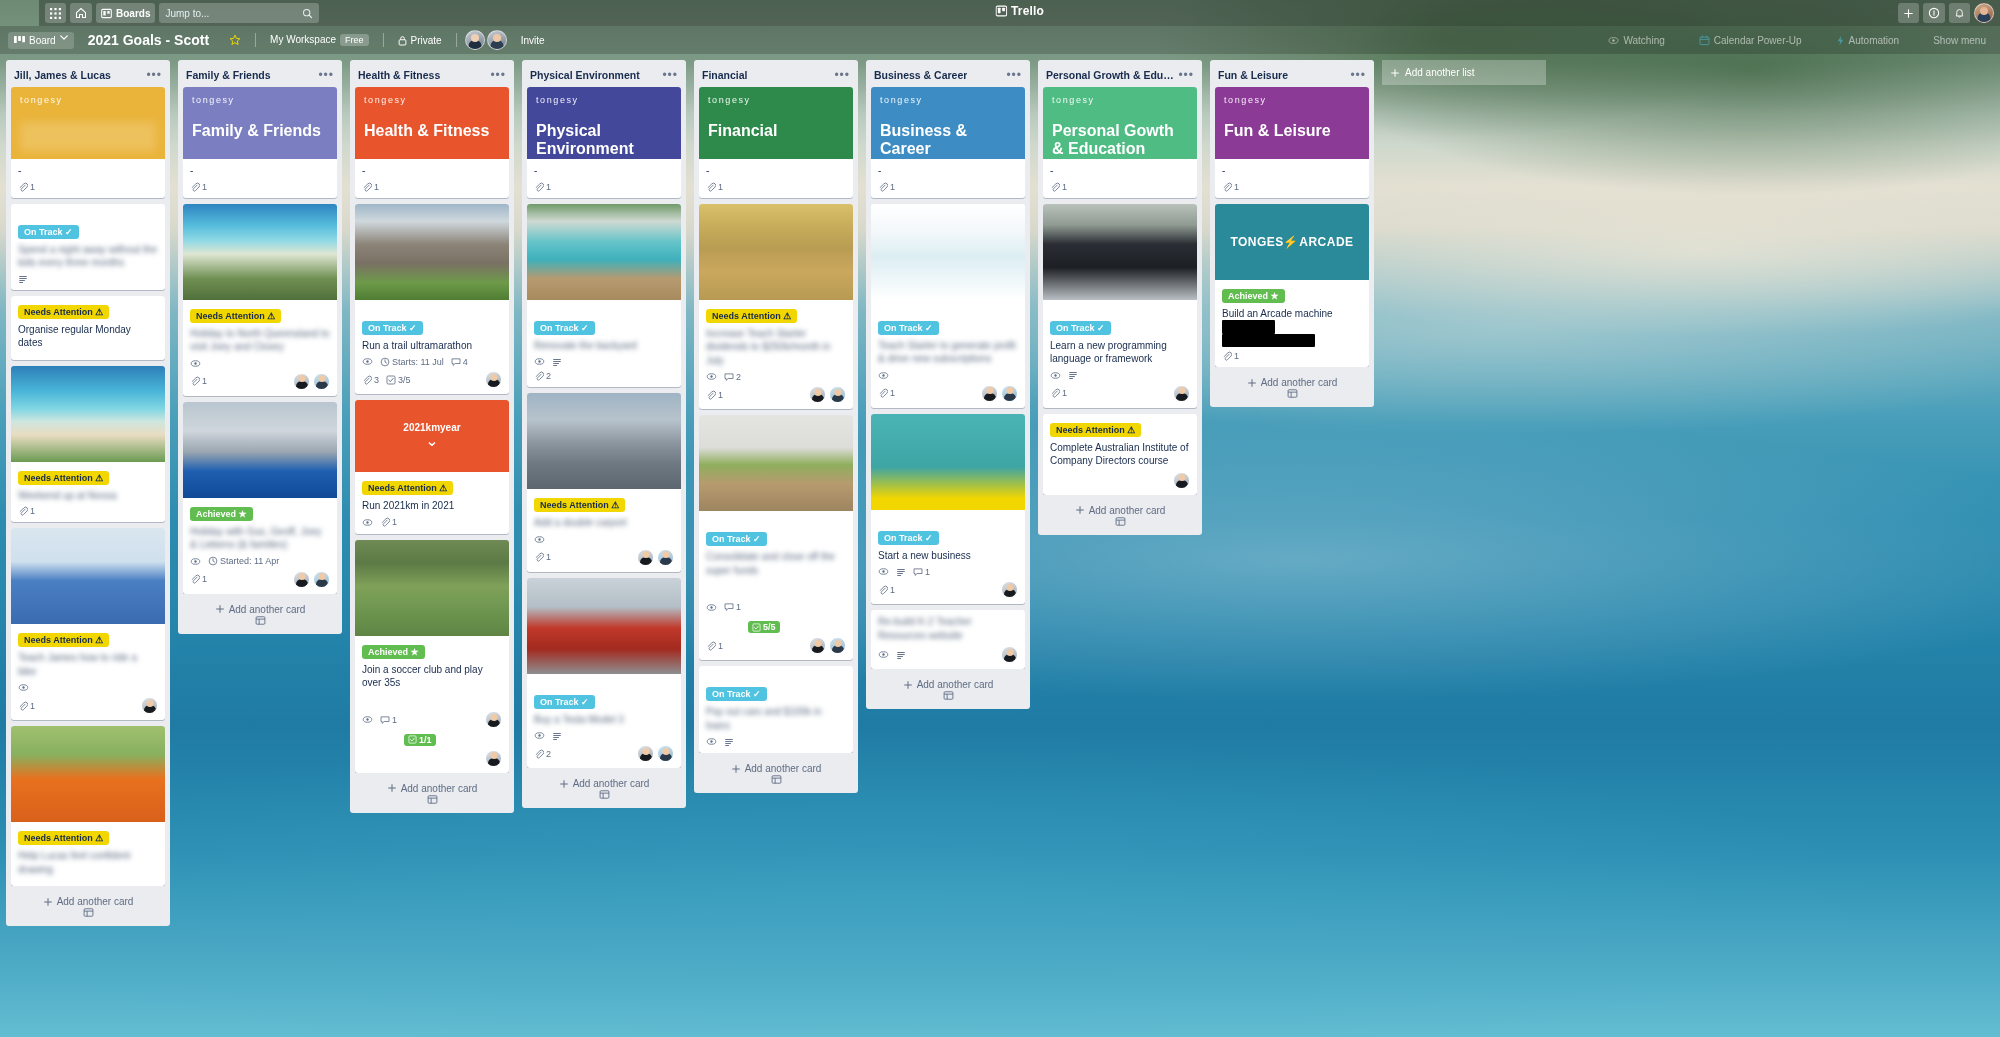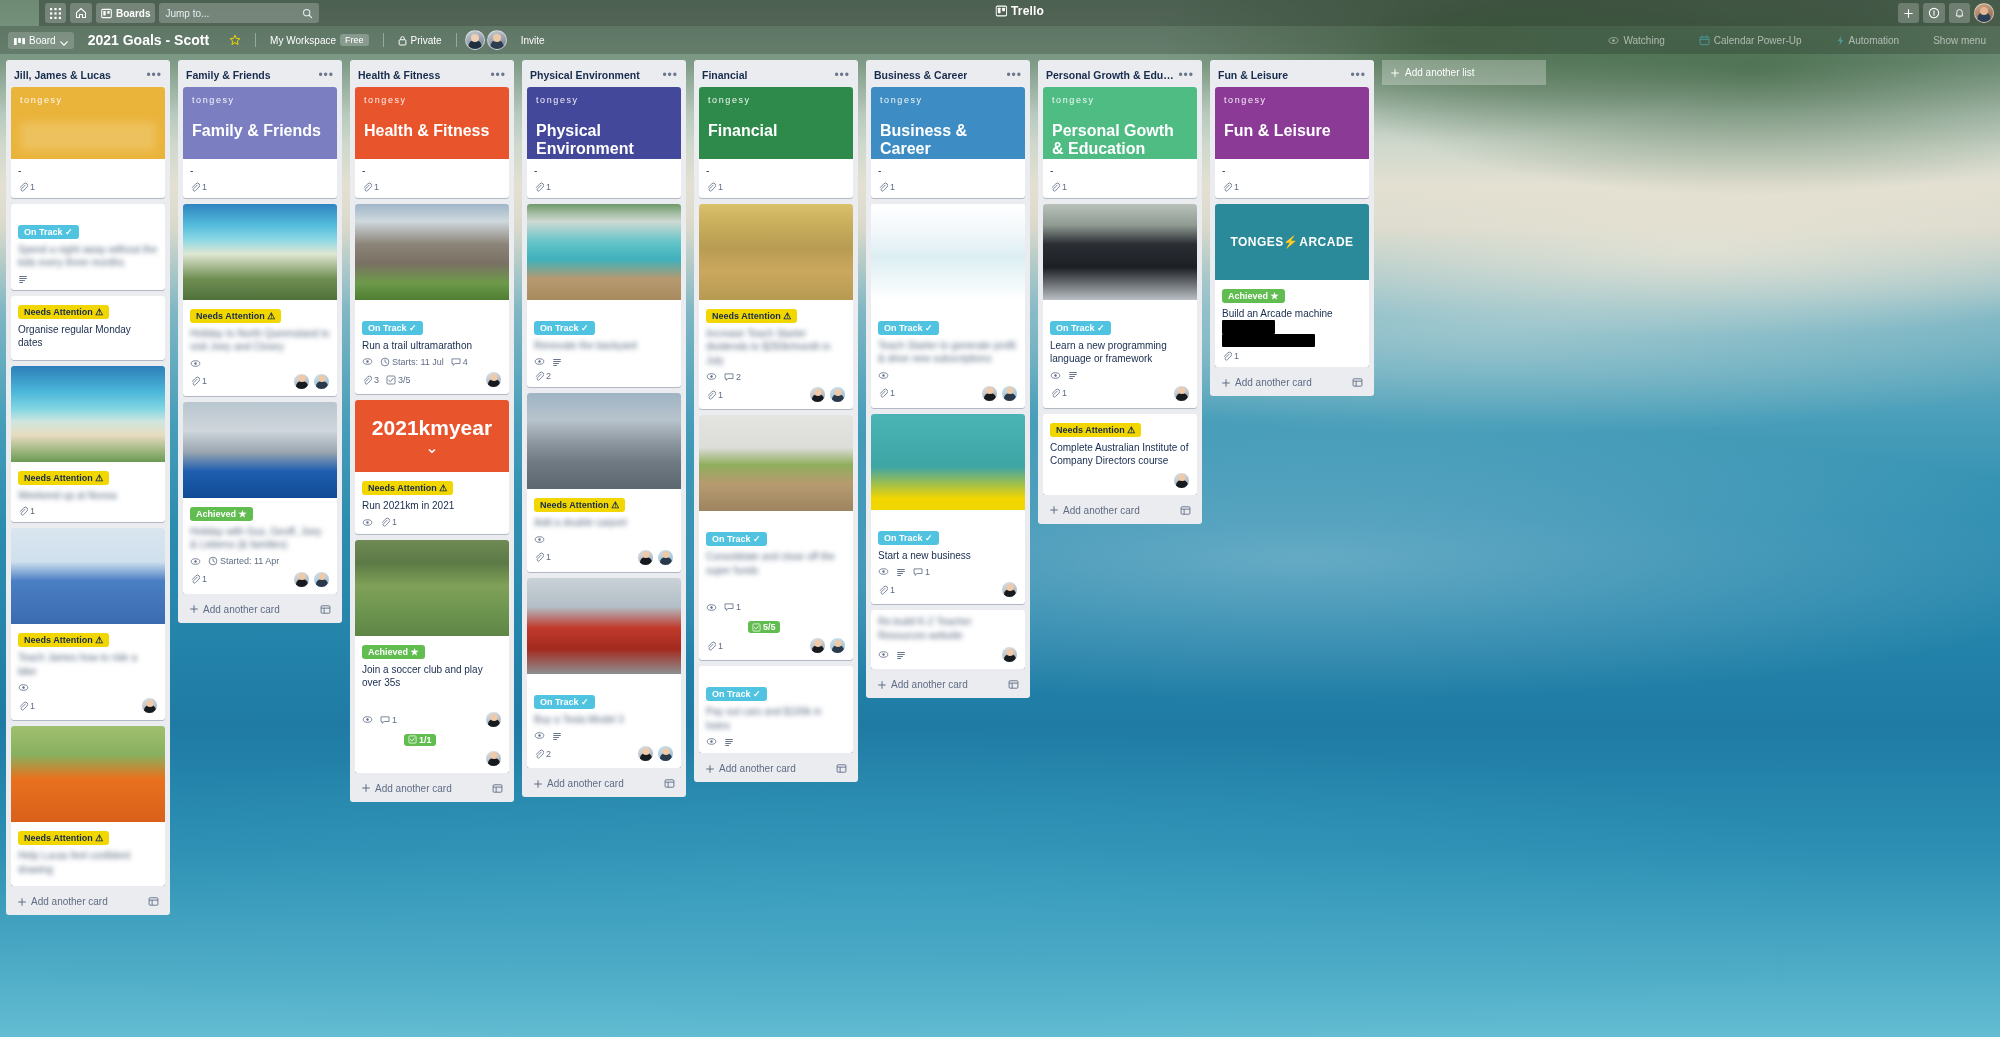--- a/index.html
+++ b/index.html
@@ -79,21 +79,21 @@
 
   
   .boardbar {
     position: relative; z-index: 4;
     height: 28px; display: flex; align-items: center;
     padding: 0 8px; gap: 8px;
     background: rgba(0,0,0,.18);
     color: #fff;
   }
   .bb-item {
-    display: flex; align-items: flex-end; gap: 4px;
+    display: flex; align-items: flex-start; gap: 4px;
     font-size: 10px; padding: 3px 6px; border-radius: 3px;
     background: rgba(255,255,255,.18); cursor: pointer; white-space: nowrap;
   }
   .bb-plain { background: transparent; }
   .board-title {
     font-size: 14px; font-weight: bold; padding: 2px 6px;
     border-radius: 3px; cursor: pointer; white-space: nowrap;
   }
   .bb-sep { width: 1px; height: 14px; background: rgba(255,255,255,.35); }
   .free-pill {
@@ -199,23 +199,23 @@
     background: linear-gradient(160deg,#dfe3e8,#9aa7b4);
   }
   .av::before{content:"";position:absolute;left:50%;top:13%;transform:translateX(-50%);
     width:7px;height:7px;border-radius:50%;background:#f0c9a6;z-index:2;}
   .av::after{content:"";position:absolute;left:50%;top:55%;transform:translate(-50%,-8%);
     width:12px;height:9px;border-radius:5px 5px 0 0;background:#2b3a4a;}
   .av.w::after{background:#171b20;}
   .av.w2{background:linear-gradient(160deg,#cfe3ef,#8fb9cf);}
 
   .add-card {
-    display: flex; align-items: flex-start; justify-content: space-between;
+    display: flex; align-items: center; justify-content: space-between;
     padding: 6px 6px; margin-top: 4px;
-    color: #5e6c84; font-size: 10px; border-radius: 3px; cursor: pointer;
+    color: #5e6c84; font-size: 10px; border-radius: 3px; cursor: pointer; flex-direction: column;
   }
   .add-list {
     width: 164px; flex: 0 0 164px;
     background: rgba(255,255,255,.28);
     color: #fff; font-size: 10px;
     padding: 7px 8px; border-radius: 0; cursor: pointer;
     white-space: nowrap;
   }
 </style>
 </head>
@@ -584,21 +584,21 @@
                 </svg>
                 <span>3/5</span>
               </span>
               <div class="avatars">
                 <div class="av w"></div>
               </div>
             </div></div>
         </div>
         <div class="card">
           <div class="card-cover" style="background: rgb(232, 84, 43); align-items: center; justify-content: center; flex-direction: column;">
-            <div style="color: rgb(255, 255, 255); font-weight: bold; font-size: 21px;">2021kmyear</div>
+            <div style="color: rgb(255, 255, 255); font-weight: bold; font-size: 10px;">2021kmyear</div>
             <div style="color: rgb(255, 255, 255); font-size: 16px; margin-top: -2px;">⌄</div>
           </div>
           <div class="card-body"><div class="label lbl-attention">Needs Attention ⚠</div><div class="card-title">Run 2021km in 2021</div><div class="badges">
               <svg width="11" height="11" viewBox="0 0 16 16">
                 <ellipse cx="8" cy="8" rx="6.2" ry="4" fill="none" stroke="#5e6c84" stroke-width="1.2"></ellipse>
                 <circle cx="8" cy="8" r="1.7" fill="#5e6c84"></circle>
               </svg>
               <span class="badge">
                 <svg width="10" height="10" viewBox="0 0 16 16">
                   <path d="M11.5 5 L5.6 10.9 a2.1 2.1 0 0 0 3 3 L14.5 8 a3.6 3.6 0 0 0-5.1-5.1 L3.4 8.9" fill="none" stroke="#5e6c84" stroke-width="1.3" stroke-linecap="round"></path>

